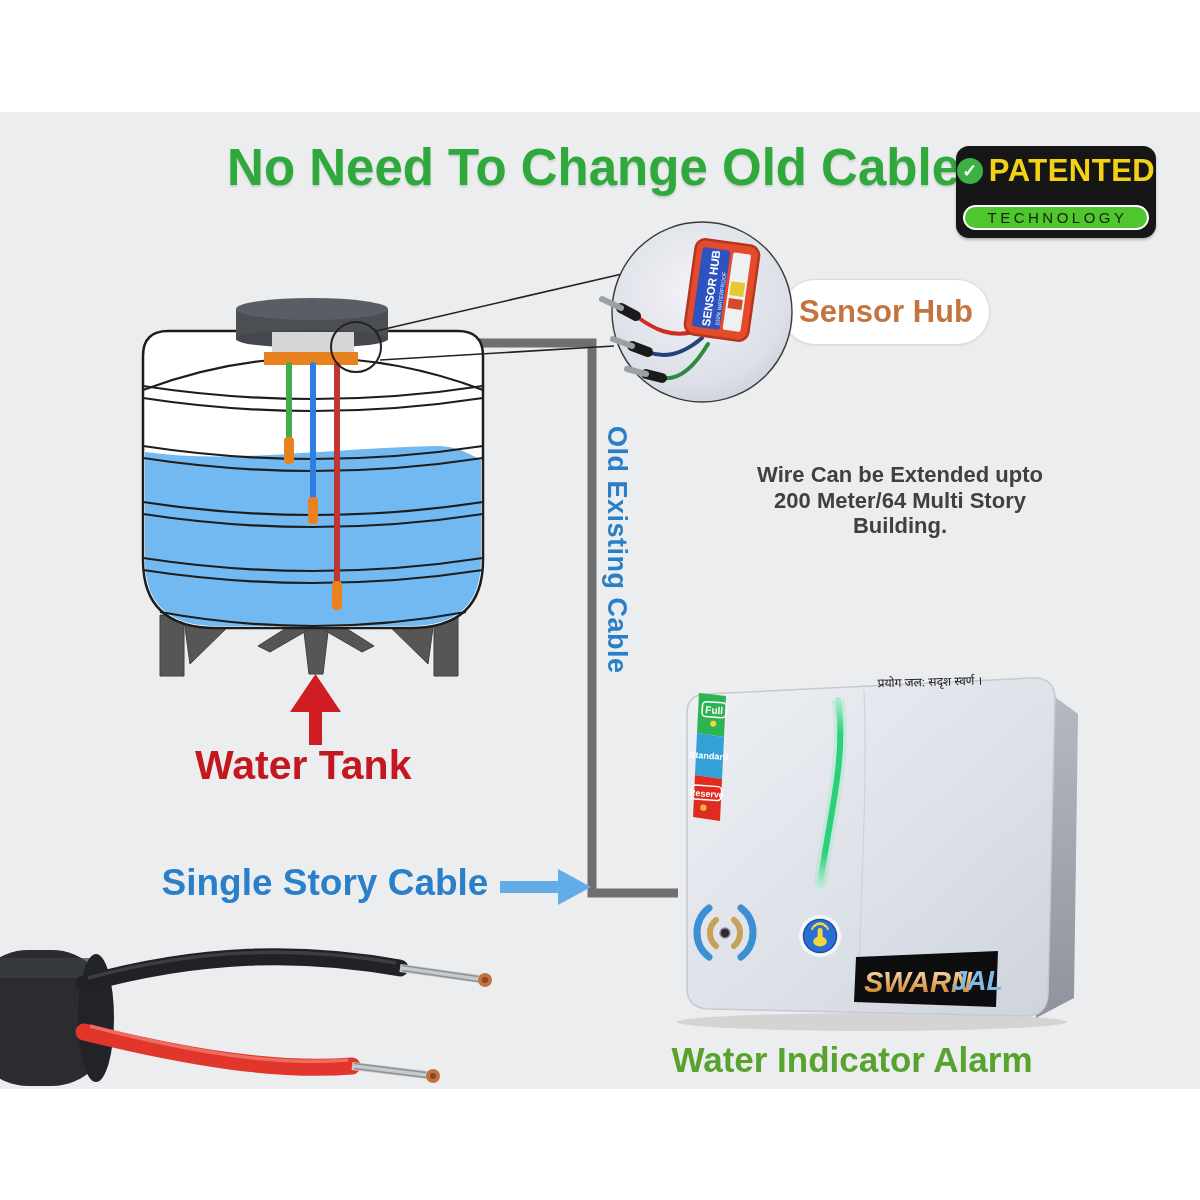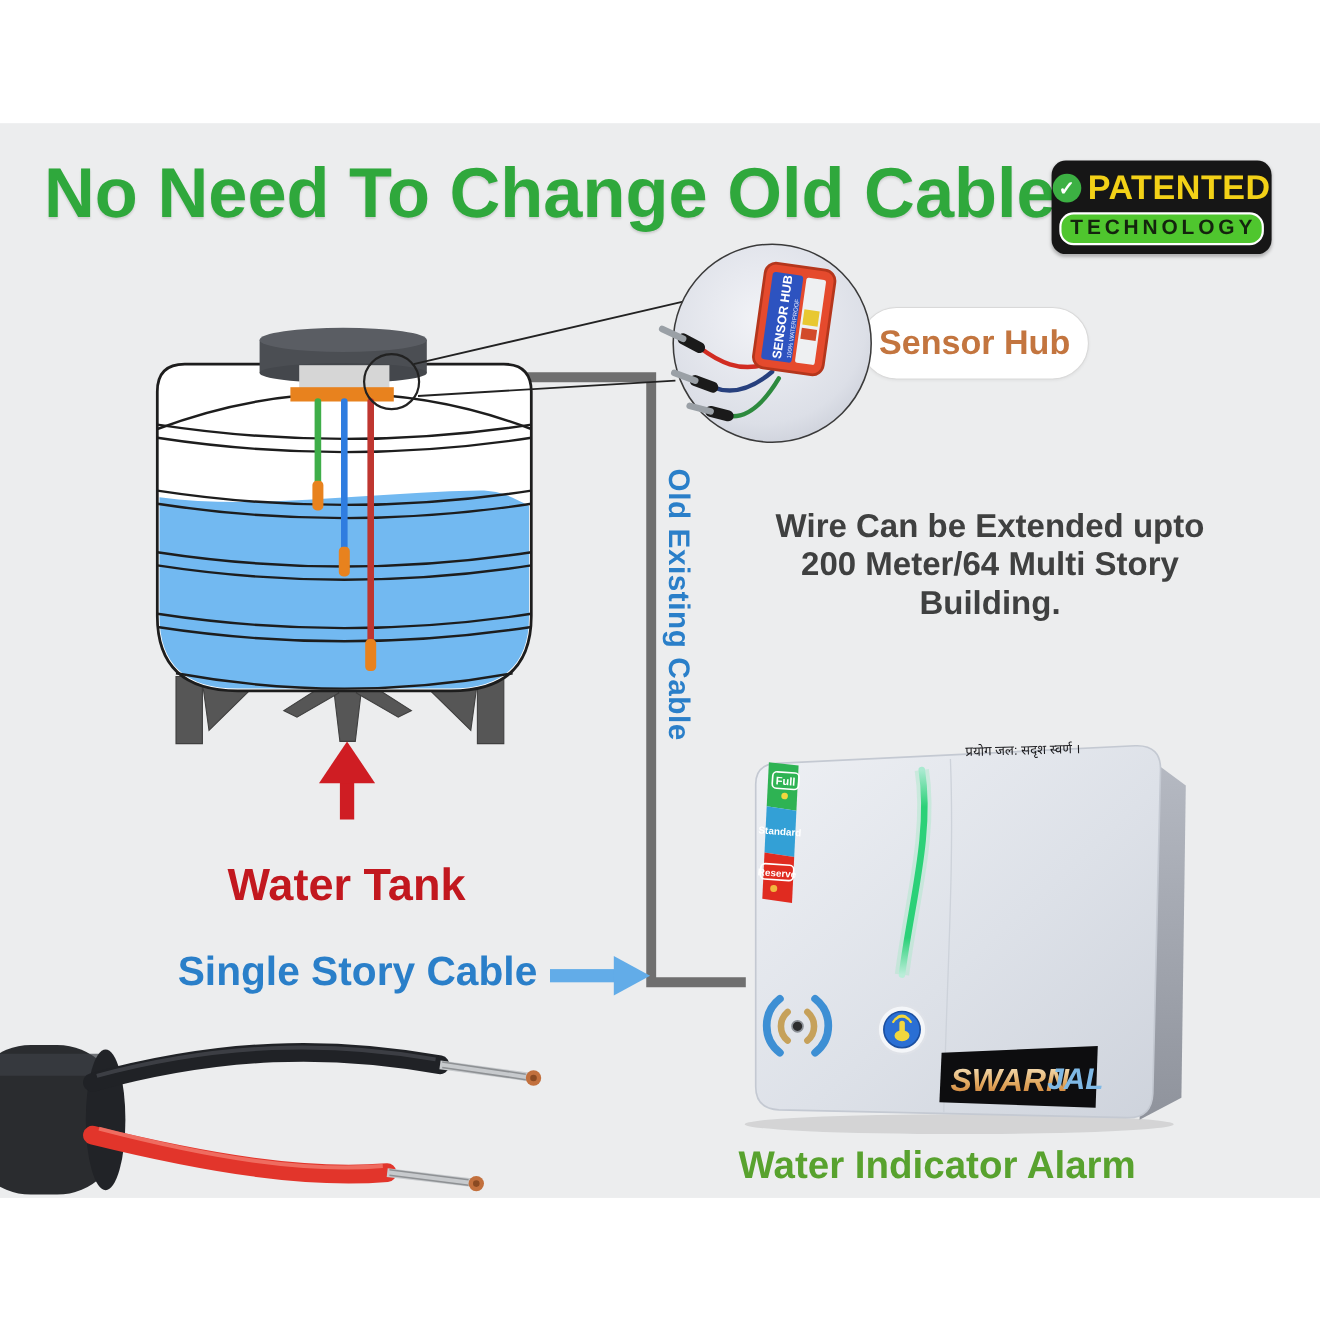--- a/index.html
+++ b/index.html
@@ -1,38 +1,38 @@
 <!DOCTYPE html>
 <html><head>
 <meta charset="utf-8">
 <style>
   html,body{margin:0;padding:0;}
   body{width:1200px;height:1200px;position:relative;background:#ffffff;
        font-family:"Liberation Sans", sans-serif;overflow:hidden;}
   .band{position:absolute;left:0;top:112px;width:1200px;height:977px;background:#ecedee;}
   .abs{position:absolute;}
-  .title{left:40px;top:138px;width:920px;text-align:left;font-size:64px;font-weight:800;
+  .title{left:40px;top:138px;width:920px;text-align:right;font-size:51px;font-weight:800;
          color:#2fa83c;letter-spacing:0;text-shadow:0 2px 2px rgba(60,60,60,.18);}
   .badge{left:956px;top:146px;width:186px;background:#161616;border-radius:13px;
          padding:7px 7px 8px 7px;box-shadow:0 2px 3px rgba(0,0,0,.25);}
   .badge-row1{display:flex;align-items:center;gap:6px;justify-content:center;}
   .badge-check{width:26px;height:26px;border-radius:50%;background:#3cb043;color:#fff;
                font-size:18px;font-weight:800;text-align:center;line-height:26px;flex:0 0 26px;}
   .badge-line1{color:#f3d117;font-size:31px;font-weight:800;letter-spacing:.5px;}
-  .badge-line2{margin-top:4px;background:#4fc62e;border:2px solid #ffffff;border-radius:13px;
-               color:#14240e;font-size:19px;font-weight:700;letter-spacing:3.5px;
+  .badge-line2{margin-top:16px;background:#4fc62e;border:2px solid #ffffff;border-radius:13px;
+               color:#14240e;font-size:15px;font-weight:400;letter-spacing:3.5px;
                text-align:center;padding:2px 0 2px 3px;}
   .pill{left:782px;top:279px;width:206px;height:64px;background:#ffffff;border:1px solid #d9d9d9;
         border-radius:33px;text-align:center;line-height:64px;font-size:31px;font-weight:700;
         color:#c3753f;box-shadow:0 1px 3px rgba(0,0,0,.06);}
   .vlabel{left:601px;top:426px;height:270px;writing-mode:vertical-rl;font-size:27px;
           font-weight:700;color:#2a7fc9;letter-spacing:.5px;}
-  .wirenote{left:690px;top:462px;width:420px;text-align:center;font-size:30px;font-weight:700;
+  .wirenote{left:690px;top:462px;width:420px;text-align:center;font-size:22px;font-weight:700;
             color:#3f4040;line-height:1.16;white-space:pre-line;}
-  .watertank{left:195px;top:742px;width:240px;text-align:center;font-size:41px;font-weight:800;color:#c2181f;margin-top:39px;}
+  .watertank{left:195px;top:742px;width:240px;font-size:41px;font-weight:800;color:#c2181f;}
   .singlepair{left:160px;top:862px;width:330px;text-align:center;font-size:37px;font-weight:700;color:#2a7fc9;}
   .hindi{left:850px;top:673px;width:160px;font-size:12px;color:#19191c;transform:rotate(-1.5deg);text-align:center;}
   .caption{left:652px;top:1040px;width:400px;text-align:center;font-size:35px;font-weight:700;color:#58a22e;}
   svg{position:absolute;left:0;top:0;}
   svg text{font-family:"Liberation Sans", sans-serif;}
 </style>
 </head>
 <body>
 
 <div class="band"></div>

